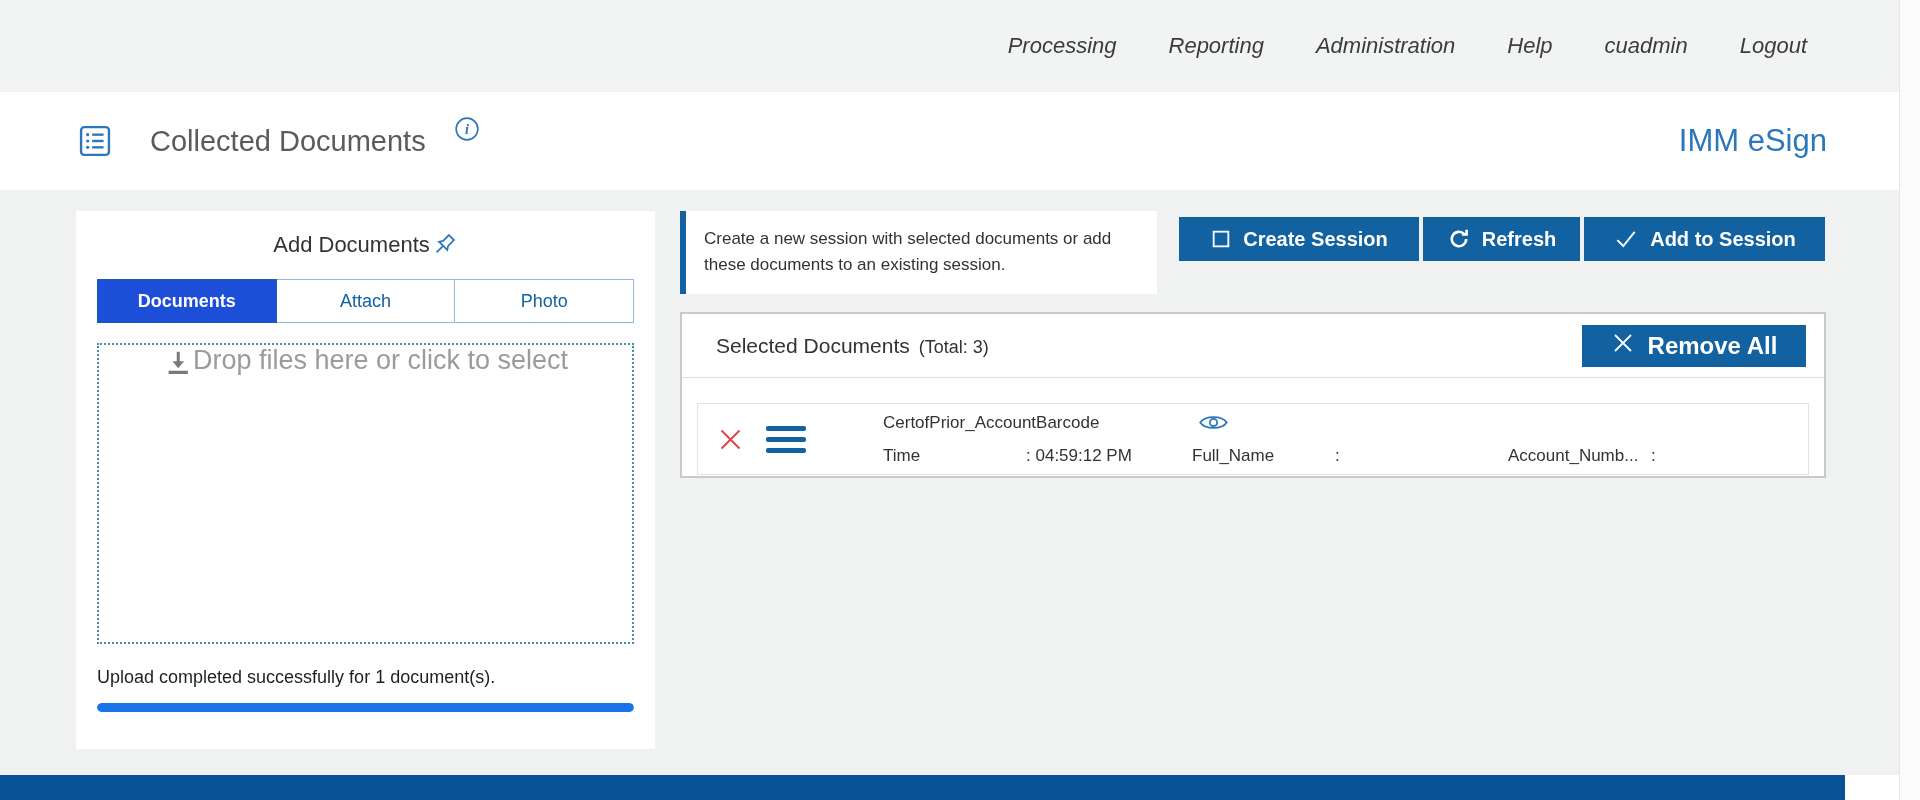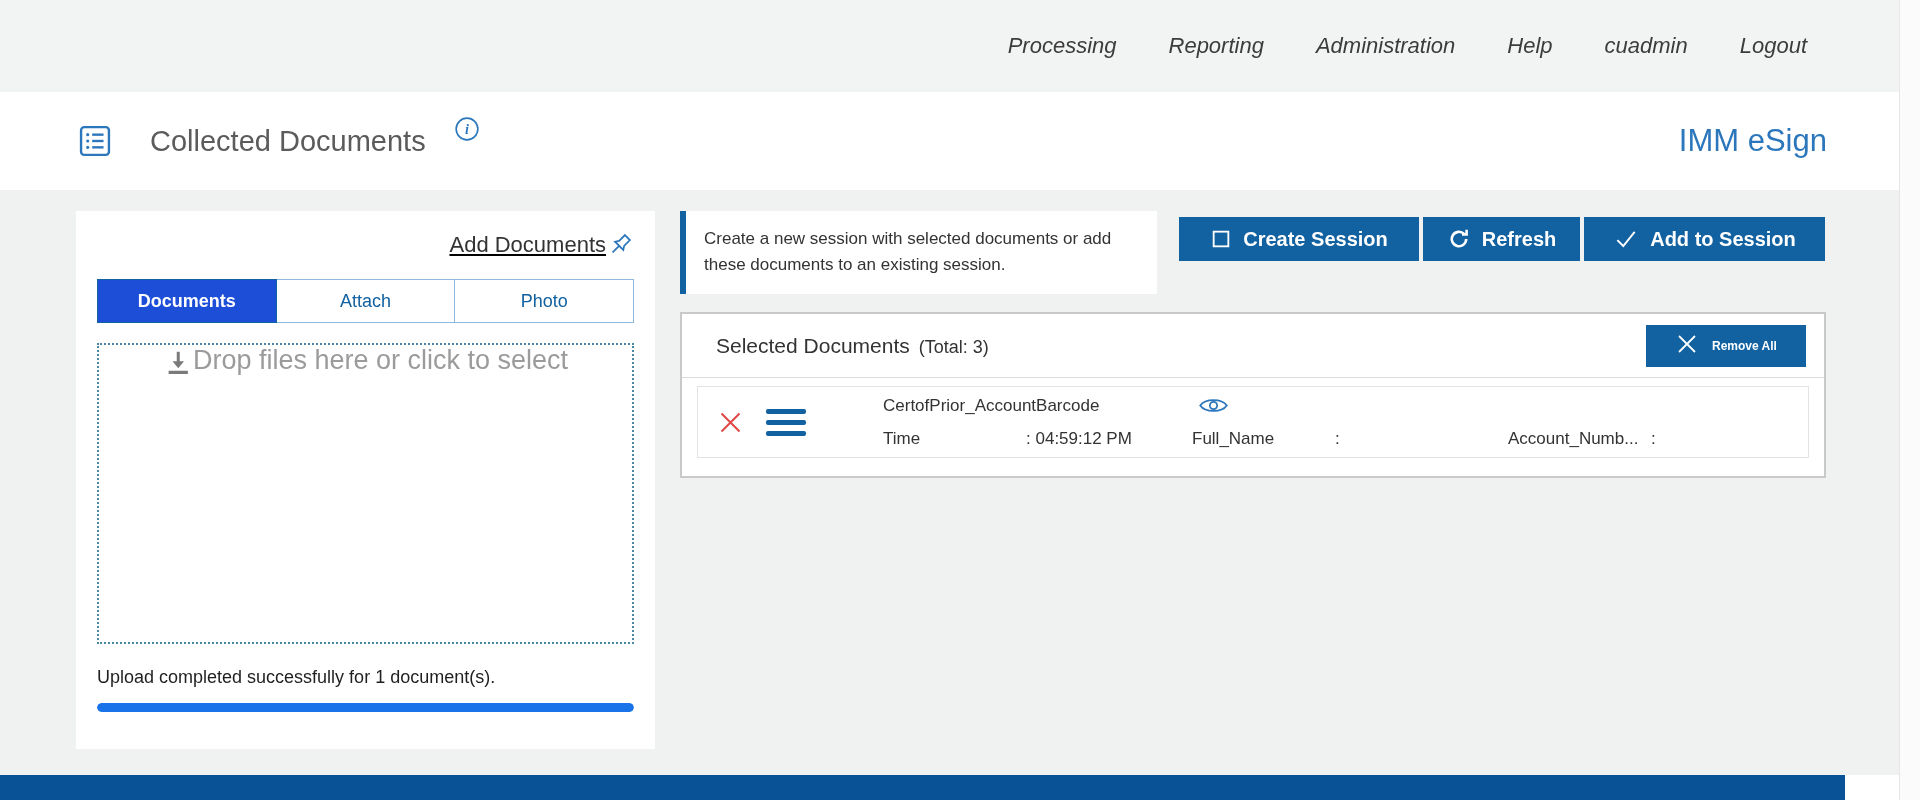--- a/index.html
+++ b/index.html
@@ -22,21 +22,21 @@
   .doc-icon { width:38px; height:38px; display:inline-flex; }
   .page-title { font-size:29px; color:#5b5b5b; font-weight:400; margin-left:22px; }
   .info-icon { margin-left:14px; transform:translateY(-12px); display:inline-flex; cursor:pointer; }
   .brand { margin-left:auto; font-size:31px; color:#2c77bc; font-weight:400; }
 
   
   .content { position:absolute; top:190px; left:0; width:1899px; height:585px; background:#f0f1f1; }
 
   
   .card { position:absolute; left:76px; top:21px; width:579px; height:538px; background:#fff; padding:0 21px; }
-  .card-head { display:flex; align-items:center; justify-content:flex-end; height:68px; padding-top:0;text-decoration:underline; }
+  .card-head { display:flex; align-items:center; justify-content:center; height:68px; padding-top:0; }
   .card-title { font-size:22px; color:#333; font-weight:500; }
   .pin-icon { display:inline-flex; cursor:pointer; }
   .tabs { display:flex; height:44px; }
   .tab { flex:1; display:flex; align-items:center; justify-content:center; font-size:18px; color:#1261a0;
          background:#fff; border:1px solid #8fb9df; border-left-width:0; cursor:pointer; }
   .tab:first-child { border-left-width:1px; }
   .tab.active { background:#1d4ed8; border-color:#1261a0; color:#fff; font-weight:700; }
   .dropzone { margin-top:20px; height:301px; border:2px dotted #4a89a6; display:flex; align-items:flex-start;
               justify-content:center; gap:0; color:#9b9b9b; font-size:27px; cursor:pointer; }
   .dl-icon { display:inline-flex; transform:translateY(3px); }
@@ -57,25 +57,25 @@
   .btn-refresh { width:157px; }
   .btn .ico { display:inline-flex; }
 
   
   .selected-panel { position:absolute; left:680px; top:122px; width:1146px; height:166px; background:#fff;
                     border:2px solid #c9c9c9; }
   .panel-head { display:flex; align-items:center; justify-content:space-between; height:64px;
                 padding:0 18px 0 34px; border-bottom:1px solid #dcdcdc;gap:40px; }
   .panel-title { font-size:21px; color:#333; display:flex; align-items:baseline; gap:9px; }
   .panel-title .total { font-size:18px; color:#333; }
-  .remove-all { height:42px; width:160px; background:#1261a0; color:#fff; border:none; display:flex;
-                align-items:center; justify-content:center; gap:13px; font-size:12px; font-weight:700;
+  .remove-all { height:42px; width:224px; background:#1261a0; color:#fff; border:none; display:flex;
+                align-items:center; justify-content:center; gap:13px; font-size:24px; font-weight:700;
                 cursor:pointer; font-family:inherit; }
 
-  .doc-row-box { margin:8px 15px 0; border:1px solid #e3e3e3; display:flex; align-items:center; padding:8px 0; }
+  .doc-row-box { margin:25px 15px 0; border:1px solid #e3e3e3; display:flex; align-items:center; padding:8px 0; }
   .del-x { margin-left:19px; display:inline-flex; cursor:pointer; }
   .drag { margin-left:22px; width:40px; display:flex; flex-direction:column; gap:6px; cursor:grab; }
   .drag i { display:block; height:5px; background:#1261a0; border-radius:2px; }
   .doc-grid { margin-left:77px; flex:1; display:grid; grid-template-columns:309px 316px 1fr;
               row-gap:13px; align-items:center; }
   .doc-name { grid-column:1; grid-row:1; font-size:17px; color:#333; }
   .eye { grid-column:2; grid-row:1; justify-self:start; margin-left:6px; display:inline-flex; cursor:pointer; }
   .field { font-size:17px; color:#333; grid-row:2; white-space:nowrap; }
   .fc1 { grid-column:1; } .fc2 { grid-column:2; } .fc3 { grid-column:3; }
   .f-label { display:inline-block; width:143px; }

